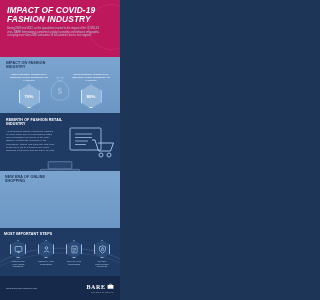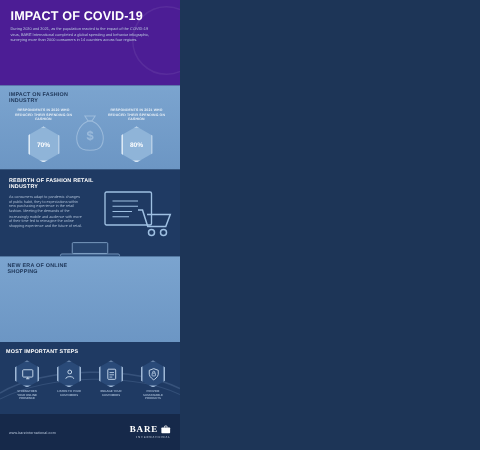--- a/index.html
+++ b/index.html
@@ -7,25 +7,26 @@
   body {
     font-family:"Liberation Sans", sans-serif;
     background:#1d3557;
     color:#ffffff;
     -webkit-font-smoothing:none;
   }
   .poster { position:relative; width:120px; height:300px; }
 
   
   .header {
-    background:#4c1d95;
+    background:#be185d;
     padding:6px 7px 6px 7px;
     height:57px;
     position:relative;
     overflow:hidden;
+    font-style:italic;
   }
   .header:after{
     content:"";position:absolute;right:-14px;top:4px;width:44px;height:44px;
     border-radius:50%;border:1px solid rgba(255,255,255,.07);
   }
   .title {
     font-size:8.4px; line-height:9.2px; font-weight:bold;
     letter-spacing:.1px; color:#ffffff;
   }
   .intro {
@@ -145,20 +146,21 @@
               font-family:"Liberation Serif", serif; margin-top:.5px; }
 </style>
 </head>
 <body>
 
 <div class="poster">
 
   <div class="header">
     <div class="title">
       <div>IMPACT OF COVID-19</div>
+      <div>FASHION INDUSTRY</div>
     </div>
     <div class="intro">During 2020 and 2021, as the population reacted to the impact of the COVID-19 virus, BARE International completed a global spending and behavior infographic, surveying more than 2000 consumers in 14 countries across four regions.</div>
   </div>
 
   <div class="band-light sec1">
     <div class="sec-head">
       <div>IMPACT ON FASHION</div>
       <div>INDUSTRY</div>
     </div>
 

